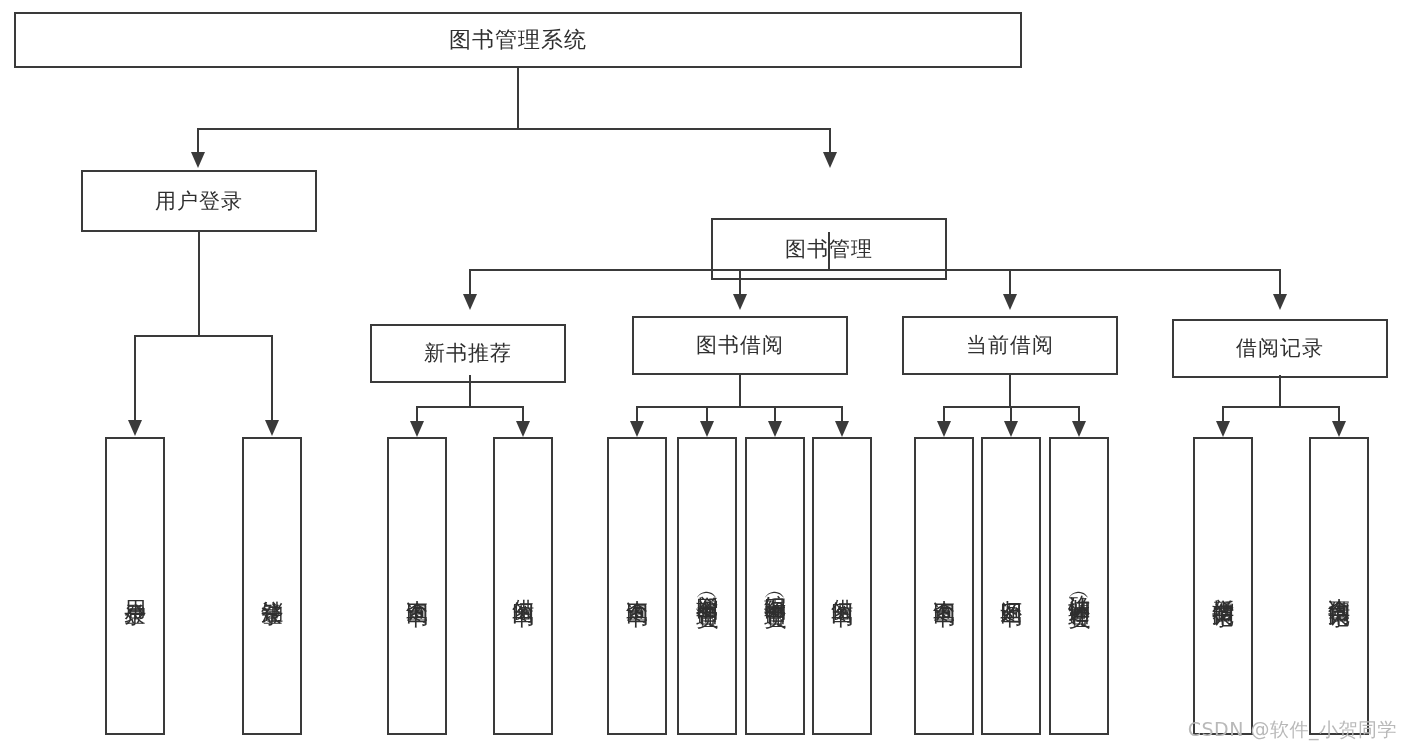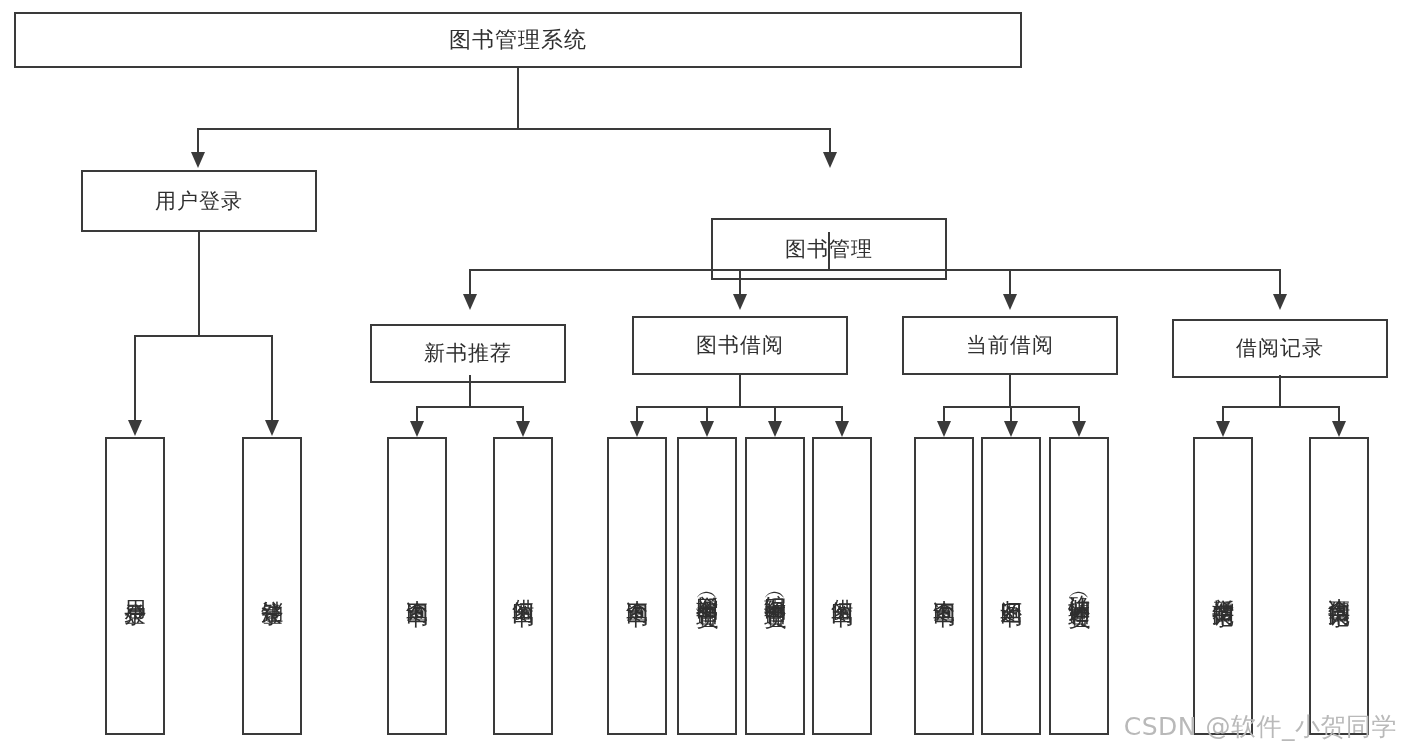--- a/index.html
+++ b/index.html
@@ -72,21 +72,21 @@
     border-left:7px solid transparent;
     border-right:7px solid transparent;
     border-top:16px solid #3a3a3a;
   }
 
   
   #watermark{
     position:absolute;
     right:8px;
     bottom:4px;
-    font-size:25px;
+    font-size:19px;
     color:#b9b9b9;
     white-space:nowrap;
     letter-spacing:0.5px;
     pointer-events:none;
   }
 </style>
 </head>
 <body>
 
 <div id="canvas">

